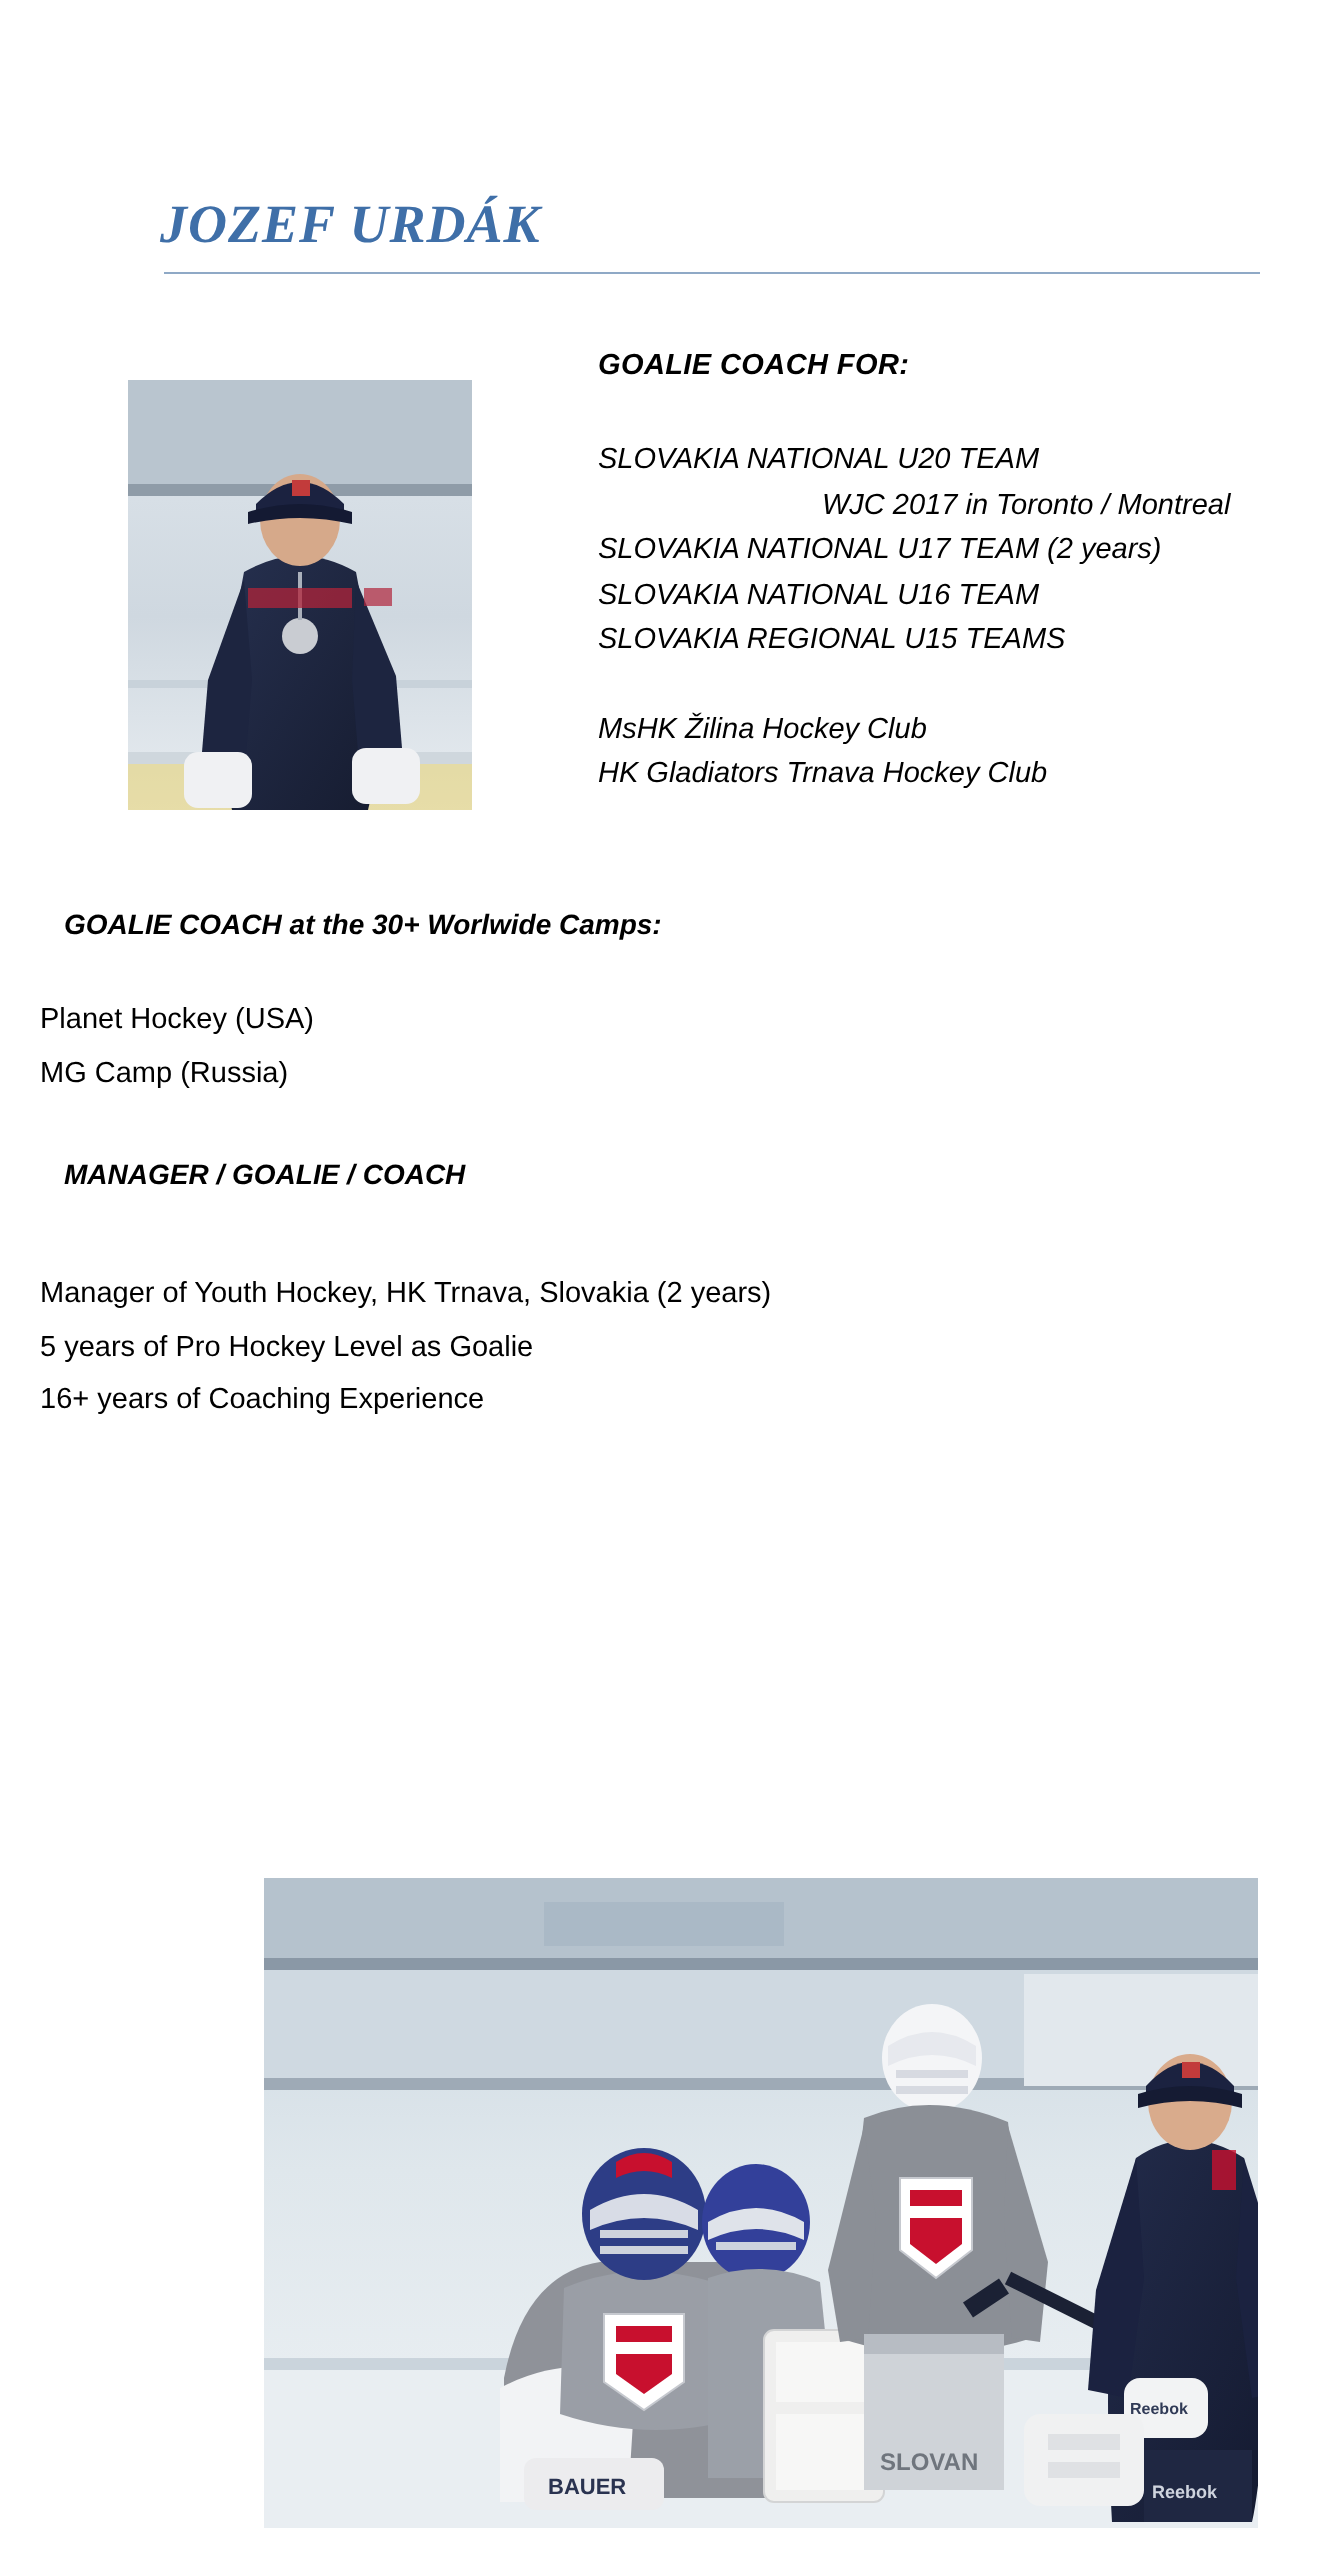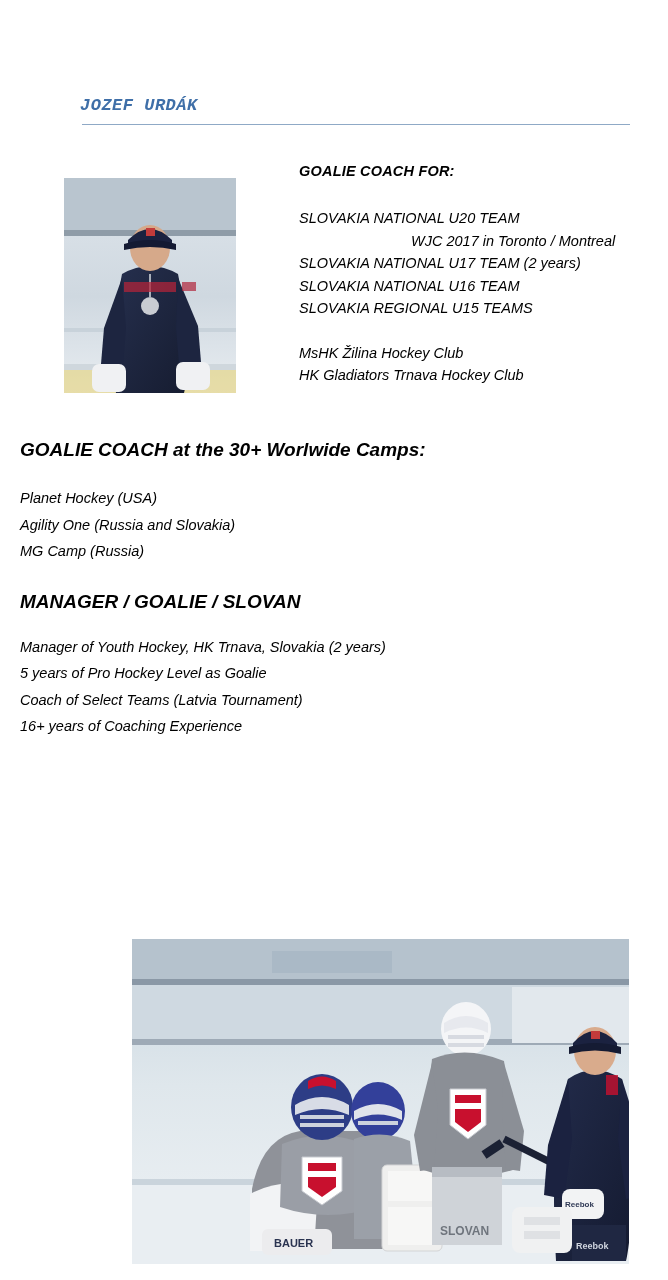--- a/index.html
+++ b/index.html
@@ -23,24 +23,24 @@
     height: 1280px;
     padding: 0 20px;
   }
 
   
   .title-block {
     margin-top: 96px;
     padding-left: 60px;
   }
   .doc-title {
-    font-family: Liberation Mono, monospace;
+    font-family: Liberation Serif, serif;
     font-style: italic;
     font-weight: bold;
-    font-size: 17px;
+    font-size: 27px;
     letter-spacing: 0.5px;
     color: #3f6fa8;
     margin: 0;
     line-height: 1.2;
   }
   .title-rule {
     margin-top: 8px;
     margin-left: 2px;
     margin-right: 18px;
     height: 1px;
@@ -93,34 +93,33 @@
     margin-top: 22px;
   }
 
   
   .body-block {
     padding-left: 0px;
   }
   .section-heading {
     font-style: italic;
     font-weight: bold;
-    font-size: 19px;
-    margin: 0;
+    font-size: 14px;
+    margin: 12px;
     line-height: 22px;
   }
   .line {
-    font-style: italic;
     font-size: 14.5px;
     line-height: 26.5px;
   }
 
   #camps-block { margin-top: 46px; }
   #camps-list  { margin-top: 24px; }
   #mgc-block   { margin-top: 26px; }
-  #mgc-list    { margin-top: 21px; }
+  #mgc-list    { margin-top: 36px; }
 
   
   .photo-2-wrap {
     position: absolute;
     left: 132px;
     top: 843px;
     width: 497px;
     height: 325px;
   }
   .photo-2 {
@@ -199,31 +198,29 @@
         <div>MsHK Žilina Hockey Club</div>
         <div>HK Gladiators Trnava Hockey Club</div>
       </div>
     </div>
   </div>
 
   <div class="body-block" id="camps-block">
     <p class="section-heading">GOALIE COACH at the 30+ Worlwide Camps:</p>
     <div id="camps-list">
       <div class="line">Planet Hockey (USA)</div>
-      <div class="line">Agility One (Russia and Slovakia)</div>
       <div class="line">MG Camp (Russia)</div>
     </div>
   </div>
 
   <div class="body-block" id="mgc-block">
-    <p class="section-heading">MANAGER / GOALIE / SLOVAN</p>
+    <p class="section-heading">MANAGER / GOALIE / COACH</p>
     <div id="mgc-list">
       <div class="line">Manager of Youth Hockey, HK Trnava, Slovakia (2 years)</div>
       <div class="line">5 years of Pro Hockey Level as Goalie</div>
-      <div class="line">Coach of Select Teams (Latvia Tournament)</div>
       <div class="line">16+ years of Coaching Experience</div>
     </div>
   </div>
 
   <div class="photo-2-wrap">
     <svg class="photo-2" viewBox="0 0 497 325" xmlns="http://www.w3.org/2000/svg">
       <defs>
         <linearGradient id="bg2" x1="0" y1="0" x2="0" y2="1">
           <stop offset="0%" stop-color="#c9d6e0"></stop>
           <stop offset="45%" stop-color="#dfe7ec"></stop>

